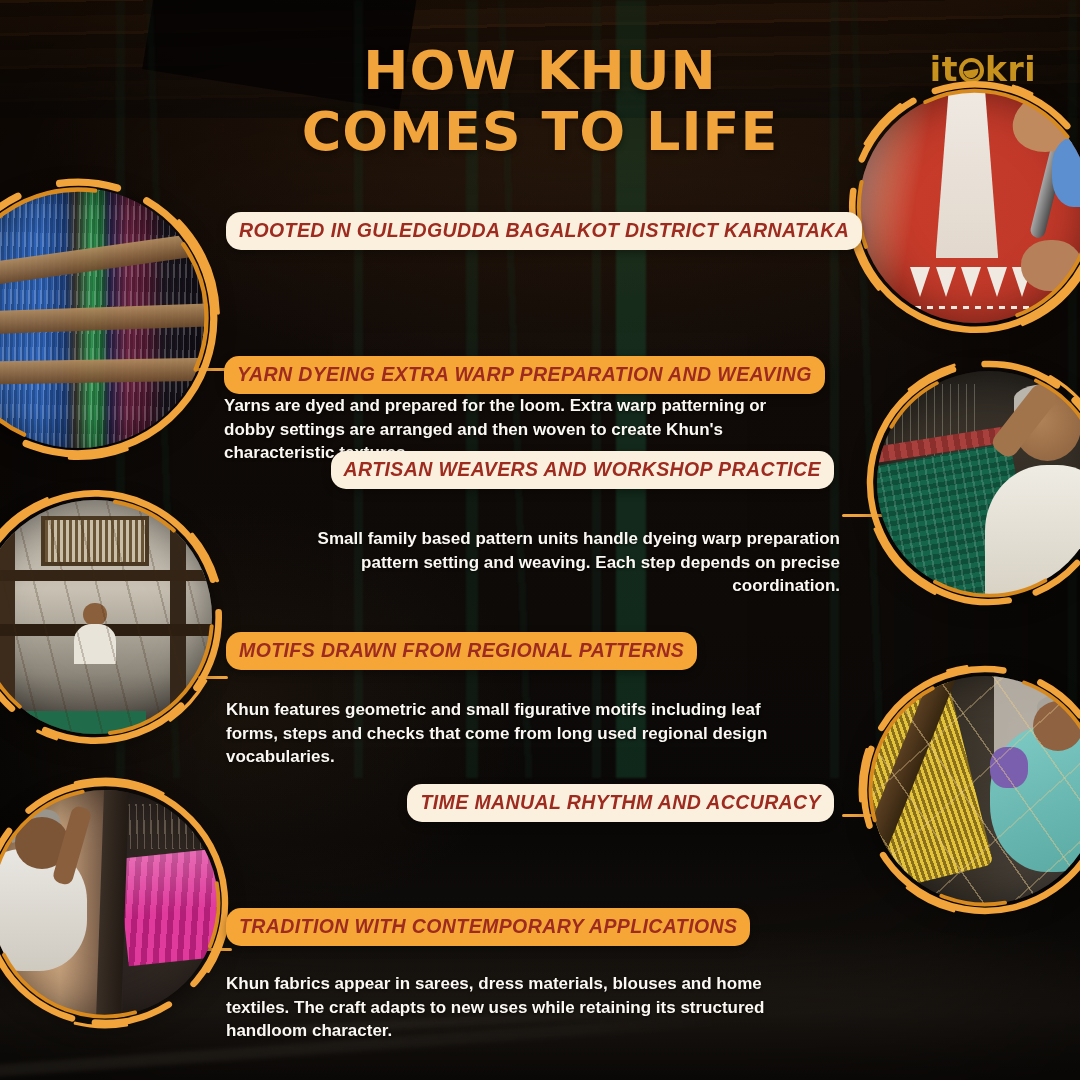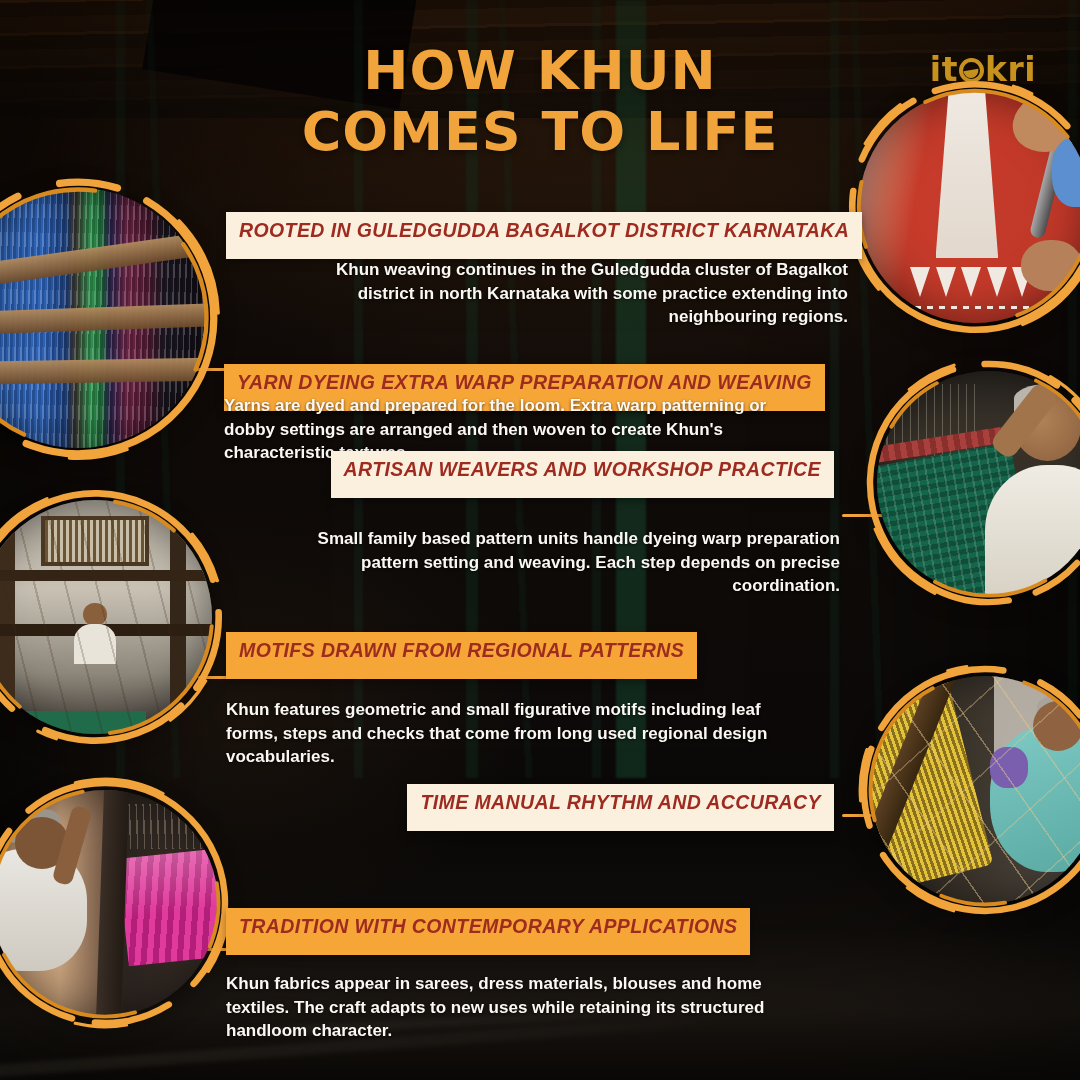--- a/index.html
+++ b/index.html
@@ -41,29 +41,29 @@
     text-shadow:0 2px 6px rgba(0,0,0,.45);}
   .logo{position:absolute;top:50px;right:44px;
     font-family:"DejaVu Sans","Liberation Sans",sans-serif;font-weight:bold;
     font-size:33px;color:#C8921E;letter-spacing:.5px;display:flex;align-items:center;}
   .logo-o{display:inline-block;width:25px;height:25px;border:4px solid #C8921E;border-radius:50%;
     position:relative;box-sizing:border-box;margin:2px 1px 0 1px;}
   .logo-o-fill{position:absolute;left:1px;right:1px;bottom:1px;height:8px;background:#C8921E;
     border-radius:0 0 9px 9px;transform:rotate(-10deg);}
 
   
-  .badge{position:absolute;display:inline-block;padding:7px 13px 17px 13px;white-space:nowrap;
+  .badge{position:absolute;display:inline-block;padding:7px 13px 8px 13px;white-space:nowrap;
     font-style:italic;font-weight:bold;font-size:19.5px;letter-spacing:.4px;color:#9E2B20;
-    box-shadow:0 3px 8px rgba(0,0,0,.35);z-index:4;}
+    box-shadow:0 3px 8px rgba(0,0,0,.35);z-index:4;border-radius:15px;}
   .badge.cream{background:#FBF0DE;}
   .badge.orange{background:#F5A637;}
   .sec-body{position:absolute;margin:0;font-weight:bold;font-size:17px;line-height:23.5px;
     color:#FBF8F3;text-shadow:0 1px 3px rgba(0,0,0,.65);z-index:4;}
   .s1-h{top:212px;left:226px;}  .s1-b{top:258px;right:232px;width:572px;text-align:right;}
-  .s2-h{top:364px;left:224px;}  .s2-b{top:394px;left:224px;width:578px;text-align:left;}
+  .s2-h{top:356px;left:224px;}  .s2-b{top:394px;left:224px;width:578px;text-align:left;}
   .s3-h{top:451px;right:246px;} .s3-b{top:527px;right:240px;width:570px;text-align:right;}
   .s4-h{top:632px;left:226px;}  .s4-b{top:698px;left:226px;width:590px;text-align:left;}
   .s5-h{top:768px;right:246px;margin-top:16px;} .s5-b{top:816px;right:240px;width:572px;text-align:right;}
   .s6-h{top:908px;left:226px;}  .s6-b{top:972px;left:226px;width:578px;text-align:left;}
 
   
   .conn{position:absolute;height:3px;background:#F2A43C;z-index:2;border-radius:2px;}
   .l1{left:840px;top:229px;width:38px;}
   .l2{left:194px;top:368px;width:34px;}
   .l3{left:842px;top:514px;width:42px;}
@@ -312,21 +312,20 @@
     <svg class="ring" viewBox="0 0 200 200">
         <g fill="none" stroke-linecap="round">
           <circle cx="100" cy="100" r="93" stroke="#F2A43C" stroke-width="5" stroke-dasharray="150 25 60 18 110 30 40 22" transform="rotate(55 100 100)"></circle>
           <circle cx="100" cy="100" r="88" stroke="#D98A1F" stroke-width="3" stroke-dasharray="90 140 50 80 120 100" transform="rotate(-70 100 100)"></circle>
           <circle cx="100" cy="100" r="96" stroke="#F2A43C" stroke-width="2.5" stroke-dasharray="40 90 15 150 70 120" transform="rotate(175 100 100)"></circle>
         </g>
       </svg>
   </div>
 
   <div class="badge cream s1-h"><span>ROOTED IN GULEDGUDDA BAGALKOT DISTRICT KARNATAKA</span></div>
-  <p class="sec-body s1-b">Khun weaving continues in the Guledgudda cluster of Bagalkot district in north Karnataka with some practice extending into neighbouring regions.</p>
 
   <div class="badge orange s2-h"><span>YARN DYEING EXTRA WARP PREPARATION AND WEAVING</span></div>
   <p class="sec-body s2-b">Yarns are dyed and prepared for the loom. Extra warp patterning or dobby settings are arranged and then woven to create Khun's characteristic textures.</p>
 
   <div class="badge cream s3-h"><span>ARTISAN WEAVERS AND WORKSHOP PRACTICE</span></div>
   <p class="sec-body s3-b">Small family based pattern units handle dyeing warp preparation pattern setting and weaving. Each step depends on precise coordination.</p>
 
   <div class="badge orange s4-h"><span>MOTIFS DRAWN FROM REGIONAL PATTERNS</span></div>
   <p class="sec-body s4-b">Khun features geometric and small figurative motifs including leaf forms, steps and checks that come from long used regional design vocabularies.</p>
 

